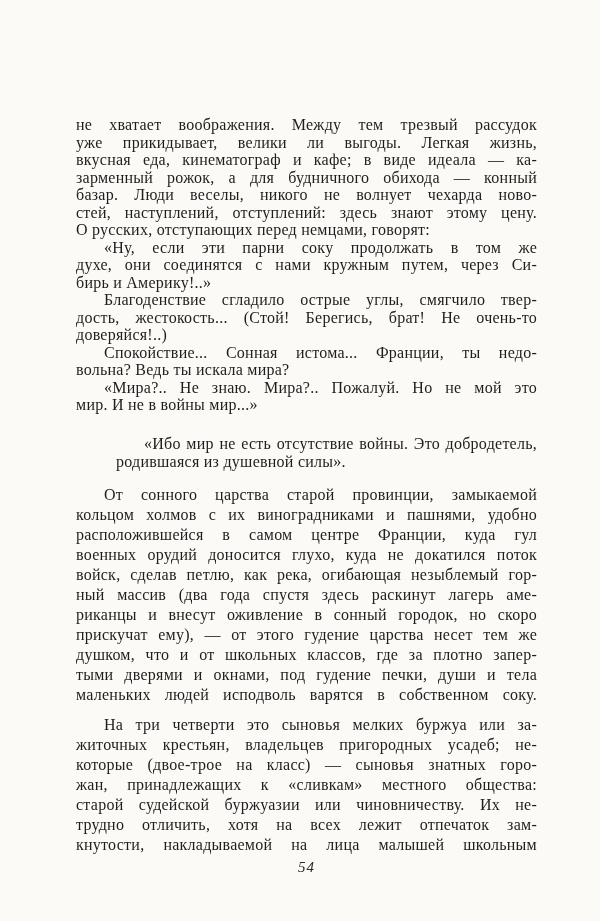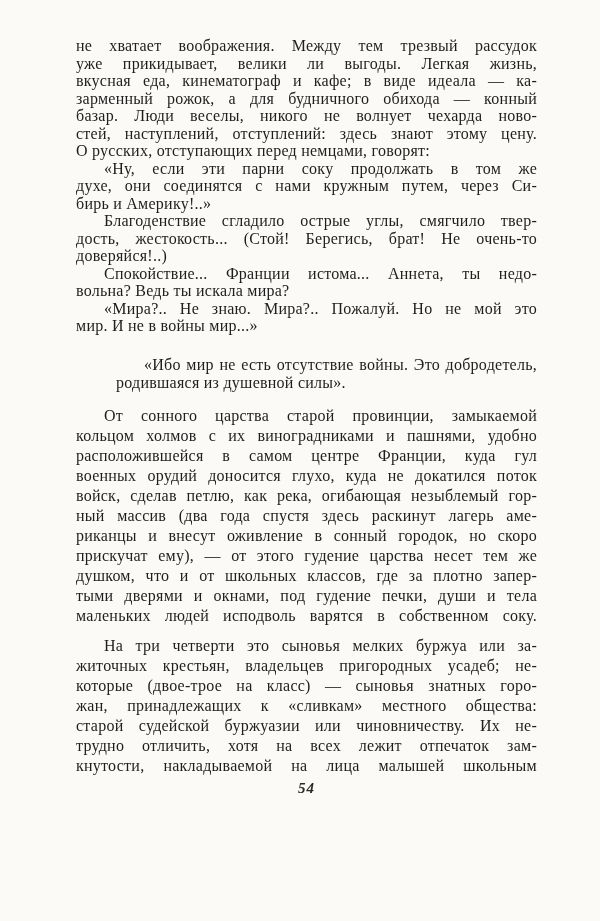--- a/index.html
+++ b/index.html
@@ -7,21 +7,21 @@
     width: 600px; height: 921px;
     background: #fbfaf6;
     font-family: "Liberation Serif", "DejaVu Serif", serif;
     color: #1e1e1e;
     overflow: hidden;
   }
   .page {
     position: relative;
     width: 570px; height: 921px;
     box-sizing: border-box;
-    padding: 37px 63px 0 76px; 
+    padding: 116px 63px 0 76px; 
   }
   .textblock { width: 461px; }
   .para {
     font-size: 16px;
     letter-spacing: 0.25px;
     margin: 0;
   }
   .tight { line-height: 17.5px; }
   .quote { line-height: 18px; margin-top: 21px; margin-bottom: 14px; margin-left: 40px; }
   .loose { line-height: 20px; }
@@ -31,21 +31,20 @@
   .line.last { text-align-last: left; }
   .line.indent { text-indent: 28px; }
   .folio {
     margin-top: 4px;
     width: 461px;
     text-align: center;
     font-style: italic;
     font-size: 15px;
     letter-spacing: 1px;
     color: #2a2a2a;
-    font-weight: bold;
   }
 </style>
 </head>
 <body style="background: rgb(251, 250, 246);">
 
 <div class="page" style="color: rgb(30, 30, 30);">
   <div class="textblock">
     <div class="para tight">
         <div class="line">не хватает воображения. Между тем трезвый рассудок</div>
         <div class="line">уже прикидывает, велики ли выгоды. Легкая жизнь,</div>
@@ -59,21 +58,21 @@
         <div class="line indent">«Ну, если эти парни соку продолжать в том же</div>
         <div class="line">духе, они соединятся с нами кружным путем, через Си-</div>
         <div class="line last">бирь и Америку!..»</div>
       </div>
     <div class="para tight">
         <div class="line indent">Благоденствие сгладило острые углы, смягчило твер-</div>
         <div class="line">дость, жестокость... (Стой! Берегись, брат! Не очень-то</div>
         <div class="line last">доверяйся!..)</div>
       </div>
     <div class="para tight">
-        <div class="line indent">Спокойствие... Франции истома... Аннета, ты недо-</div>
+        <div class="line indent">Спокойствие... Сонная истома... Франции, ты недо-</div>
         <div class="line last">вольна? Ведь ты искала мира?</div>
       </div>
     <div class="para tight">
         <div class="line indent">«Мира?.. Не знаю. Мира?.. Пожалуй. Но не мой это</div>
         <div class="line last">мир. И не в войны мир...»</div>
       </div>
     <div class="para quote">
         <div class="line indent">«Ибо мир не есть отсутствие войны. Это добродетель,</div>
         <div class="line last">родившаяся из душевной силы».</div>
       </div>

